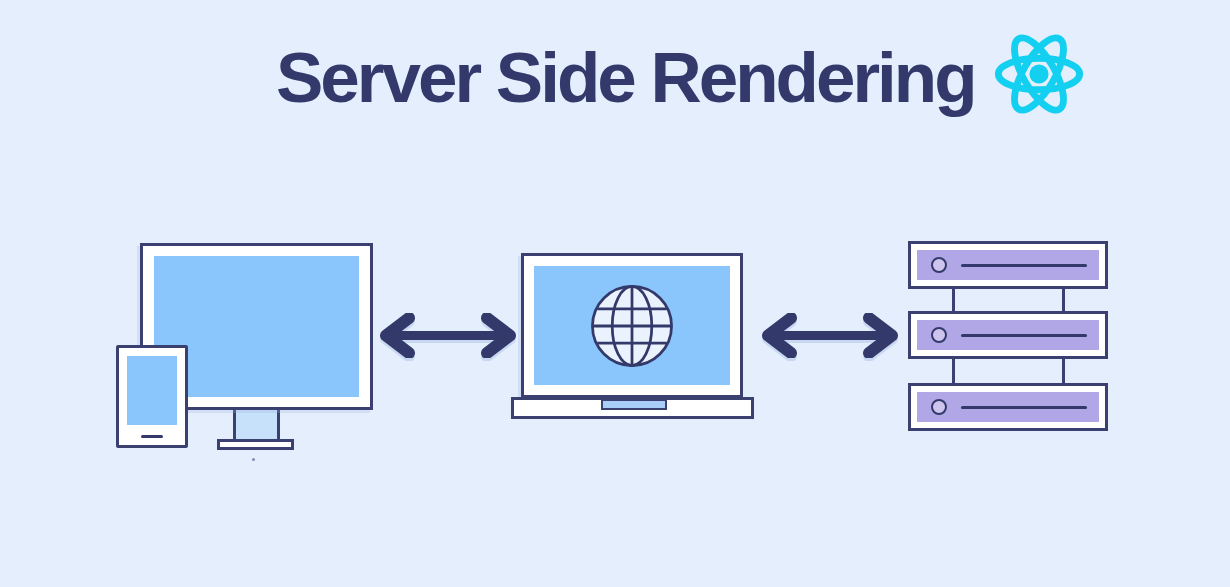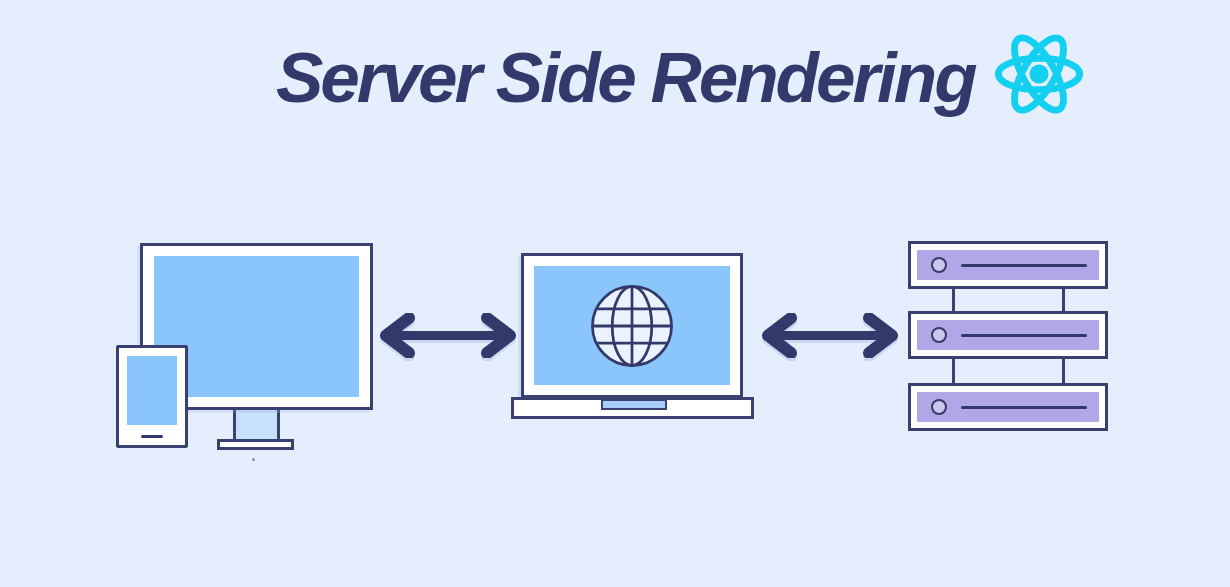--- a/index.html
+++ b/index.html
@@ -7,21 +7,21 @@
   body {
     font-family:"Liberation Sans", sans-serif;
     background:var(--background, #e4eefc);
     overflow:hidden;
   }
   .canvas { position:relative; width:1230px; height:587px; }
 
   
   .header {
     position:absolute; left:276px; top:28px;
-    display:flex; align-items:center; gap:16px;font-style:italic;
+    display:flex; align-items:center; gap:16px;
   }
   .title {
     font-size:71px; font-weight:bold; line-height:1;
     letter-spacing:-3px; color:var(--navy, #333a6b);
     padding-top:6px;
   }
   .react-logo { width:96px; height:92px; }
 
   
   .outlined { border:3px solid var(--outline, #3a4170); background:#fff; }

